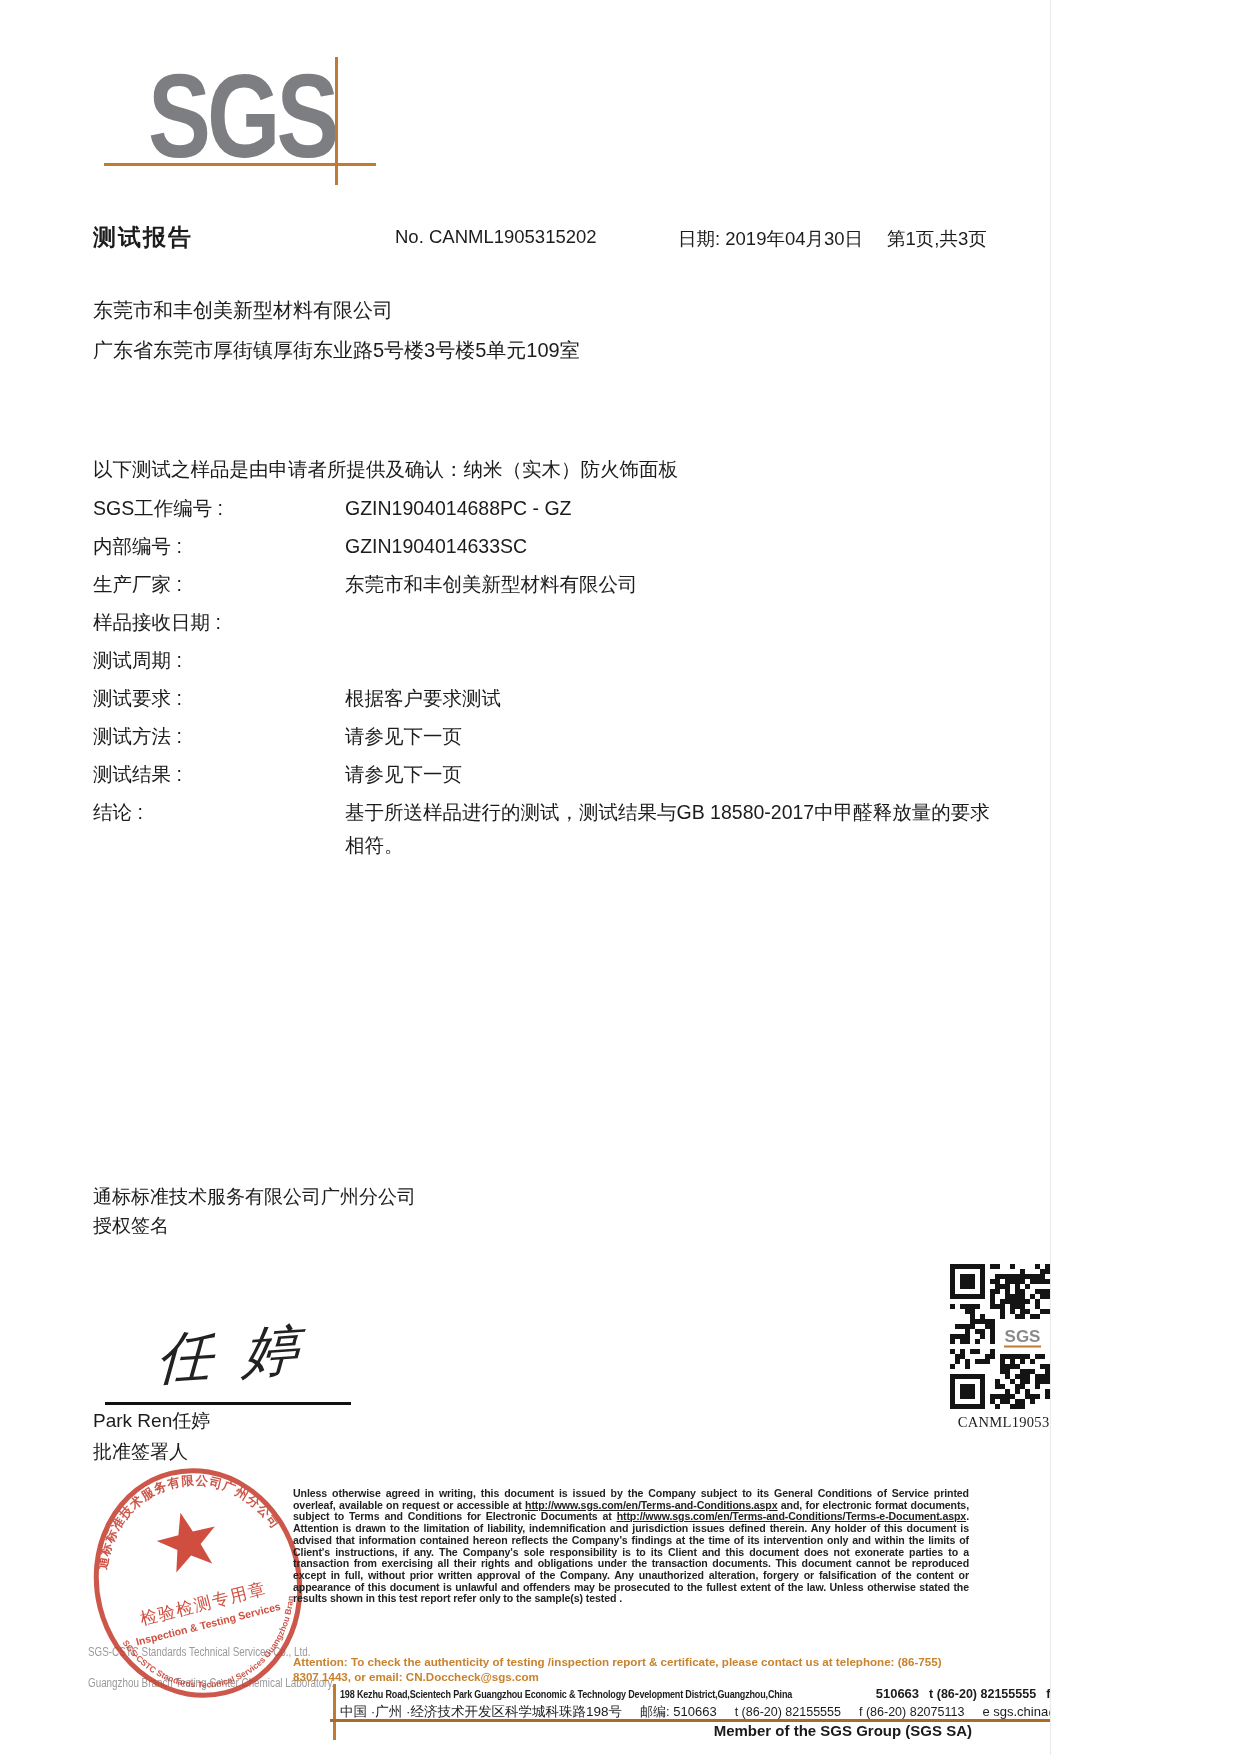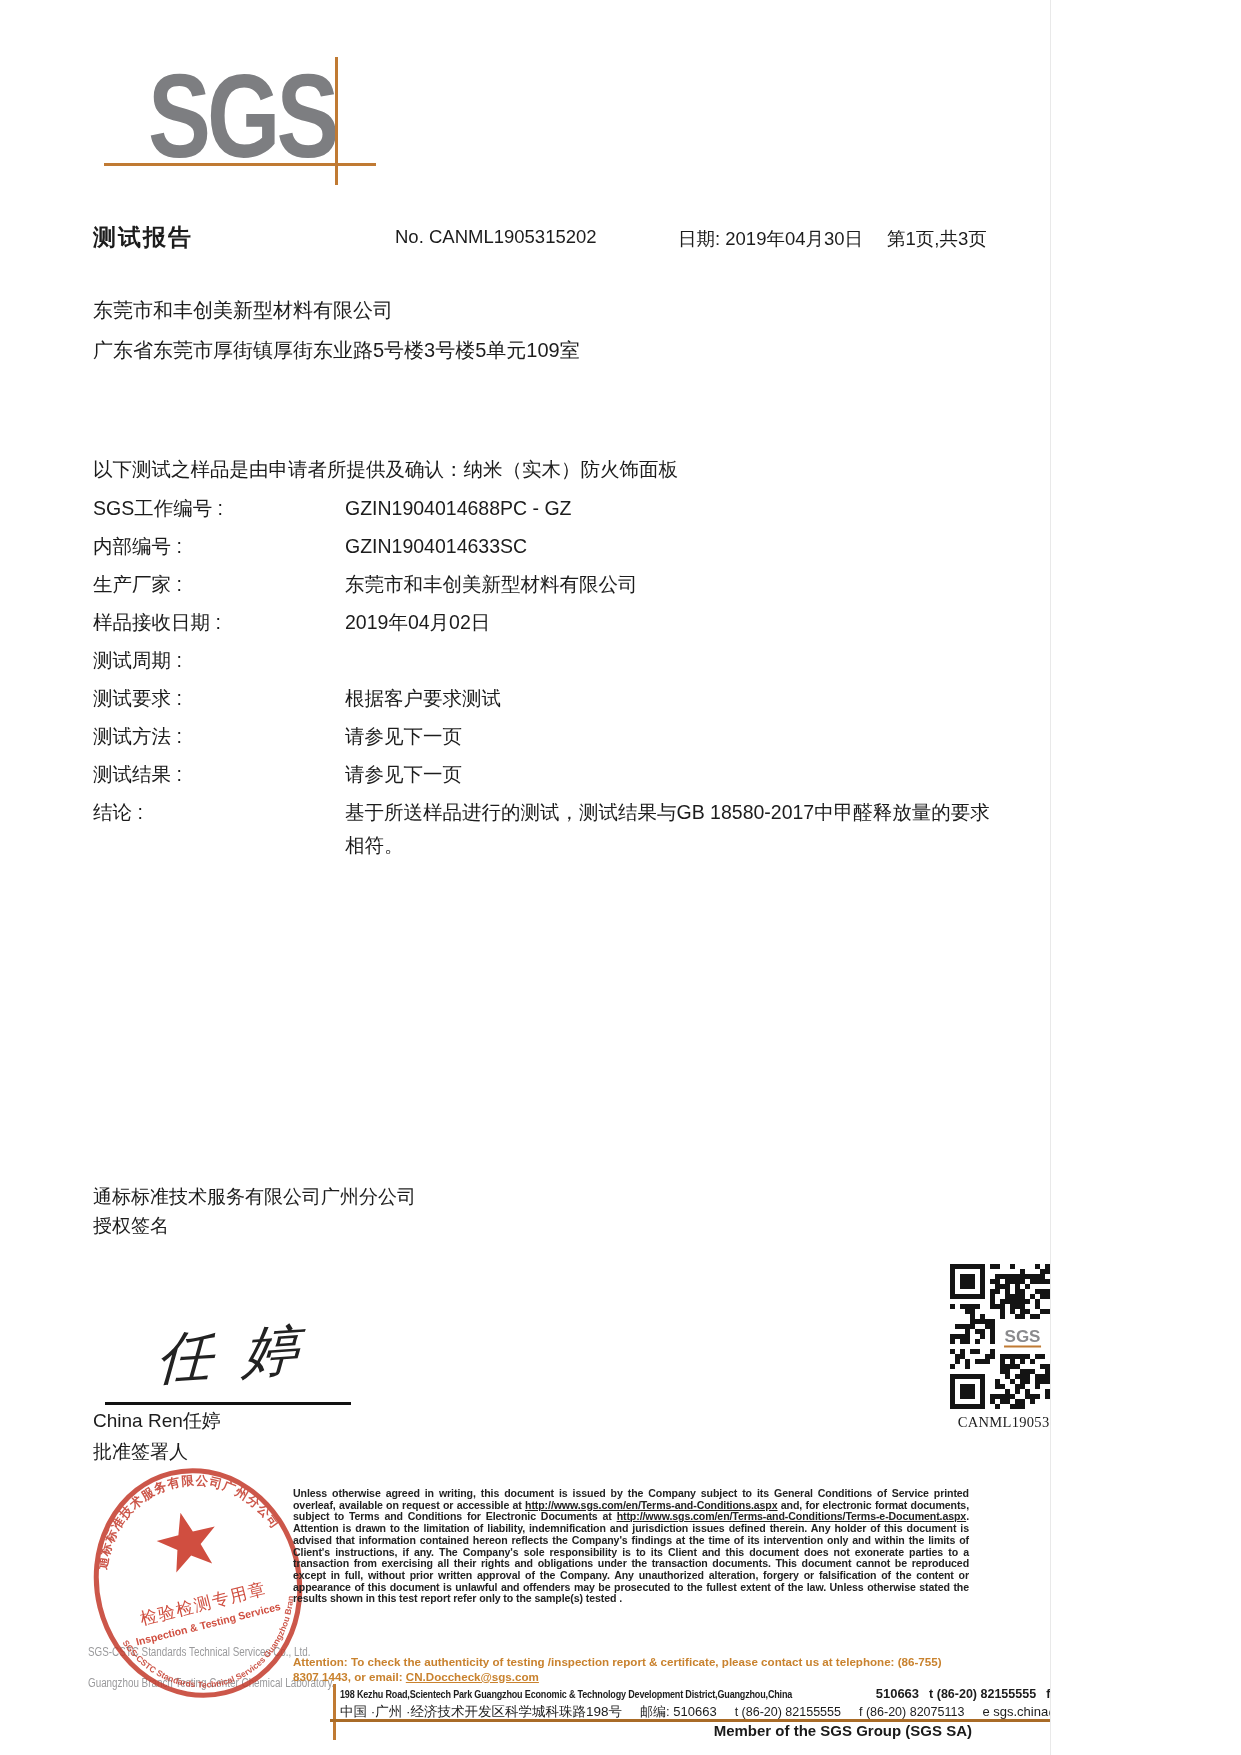--- a/index.html
+++ b/index.html
@@ -59,21 +59,21 @@
   
   .legal{
     left:293px;top:1488px;width:676px;font-size:10.6px;line-height:11.7px;
     font-weight:bold;text-align:justify;letter-spacing:-0.1px;color:#232323;
   }
   .legal .lnk{text-decoration:underline;}
   .attention{
     left:293px;top:1655px;width:676px;font-size:11.6px;line-height:14.6px;
     font-weight:bold;color:#c9822e;
   }
-  .attention .lnk{text-decoration:underline;}
+  .attention .lnk{}
   .contact1{left:340px;top:1686px;display:flex;align-items:baseline;gap:10px;white-space:nowrap;font-weight:bold;}
   .c-addr-en{font-size:10.5px;transform:scaleX(.86);transform-origin:left bottom;letter-spacing:-0.2px;}
   .c-zip{font-size:13px;}
   .c-tel,.c-fax{font-size:12.5px;}
   .c-web{font-size:13px;}
   .contact2{left:340px;top:1703px;display:flex;align-items:baseline;gap:18px;white-space:nowrap;font-weight:normal;}
   .c-addr-cn{font-size:13.5px;}
   .c-zip2{font-size:13px;}
   .c-email{font-size:13px;}
   .footer-vbar{left:333px;top:1684px;width:2.5px;height:56px;background:#c07a33;}
@@ -107,21 +107,20 @@
     <div class="field-row short">
       <div class="field-label">内部编号 :</div>
       <div class="field-value">GZIN1904014633SC</div>
     </div>
     <div class="field-row short">
       <div class="field-label">生产厂家 :</div>
       <div class="field-value">东莞市和丰创美新型材料有限公司</div>
     </div>
     <div class="field-row short">
       <div class="field-label">样品接收日期 :</div>
-      <div class="field-value">2019年04月02日</div>
     </div>
     <div class="field-row short">
       <div class="field-label">测试周期 :</div>
     </div>
     <div class="field-row short">
       <div class="field-label">测试要求 :</div>
       <div class="field-value">根据客户要求测试</div>
     </div>
     <div class="field-row short">
       <div class="field-label">测试方法 :</div>
@@ -136,21 +135,21 @@
       <div class="field-value">基于所送样品进行的测试，测试结果与GB 18580-2017中甲醛释放量的要求相符。</div>
     </div>
   </div>
 
   <div class="abs sig-company">
     <div>通标标准技术服务有限公司广州分公司</div>
     <div>授权签名</div>
   </div>
   <div class="abs sig-hand">任婷</div>
   <div class="abs sig-line"></div>
-  <div class="abs sig-name">China Ren任婷</div>
+  <div class="abs sig-name">Park Ren任婷</div>
   <div class="abs sig-role">批准签署人</div>
 
   <div class="abs qr-wrap">
     <div class="qr-box">
       <svg id="qr-svg" width="149" height="149">
           <rect x="42" y="2" width="5" height="5" fill="#141414"></rect>
           <rect x="47" y="2" width="5" height="5" fill="#141414"></rect>
           <rect x="62" y="2" width="5" height="5" fill="#141414"></rect>
           <rect x="87" y="2" width="5" height="5" fill="#141414"></rect>
           <rect x="97" y="2" width="5" height="5" fill="#141414"></rect>

